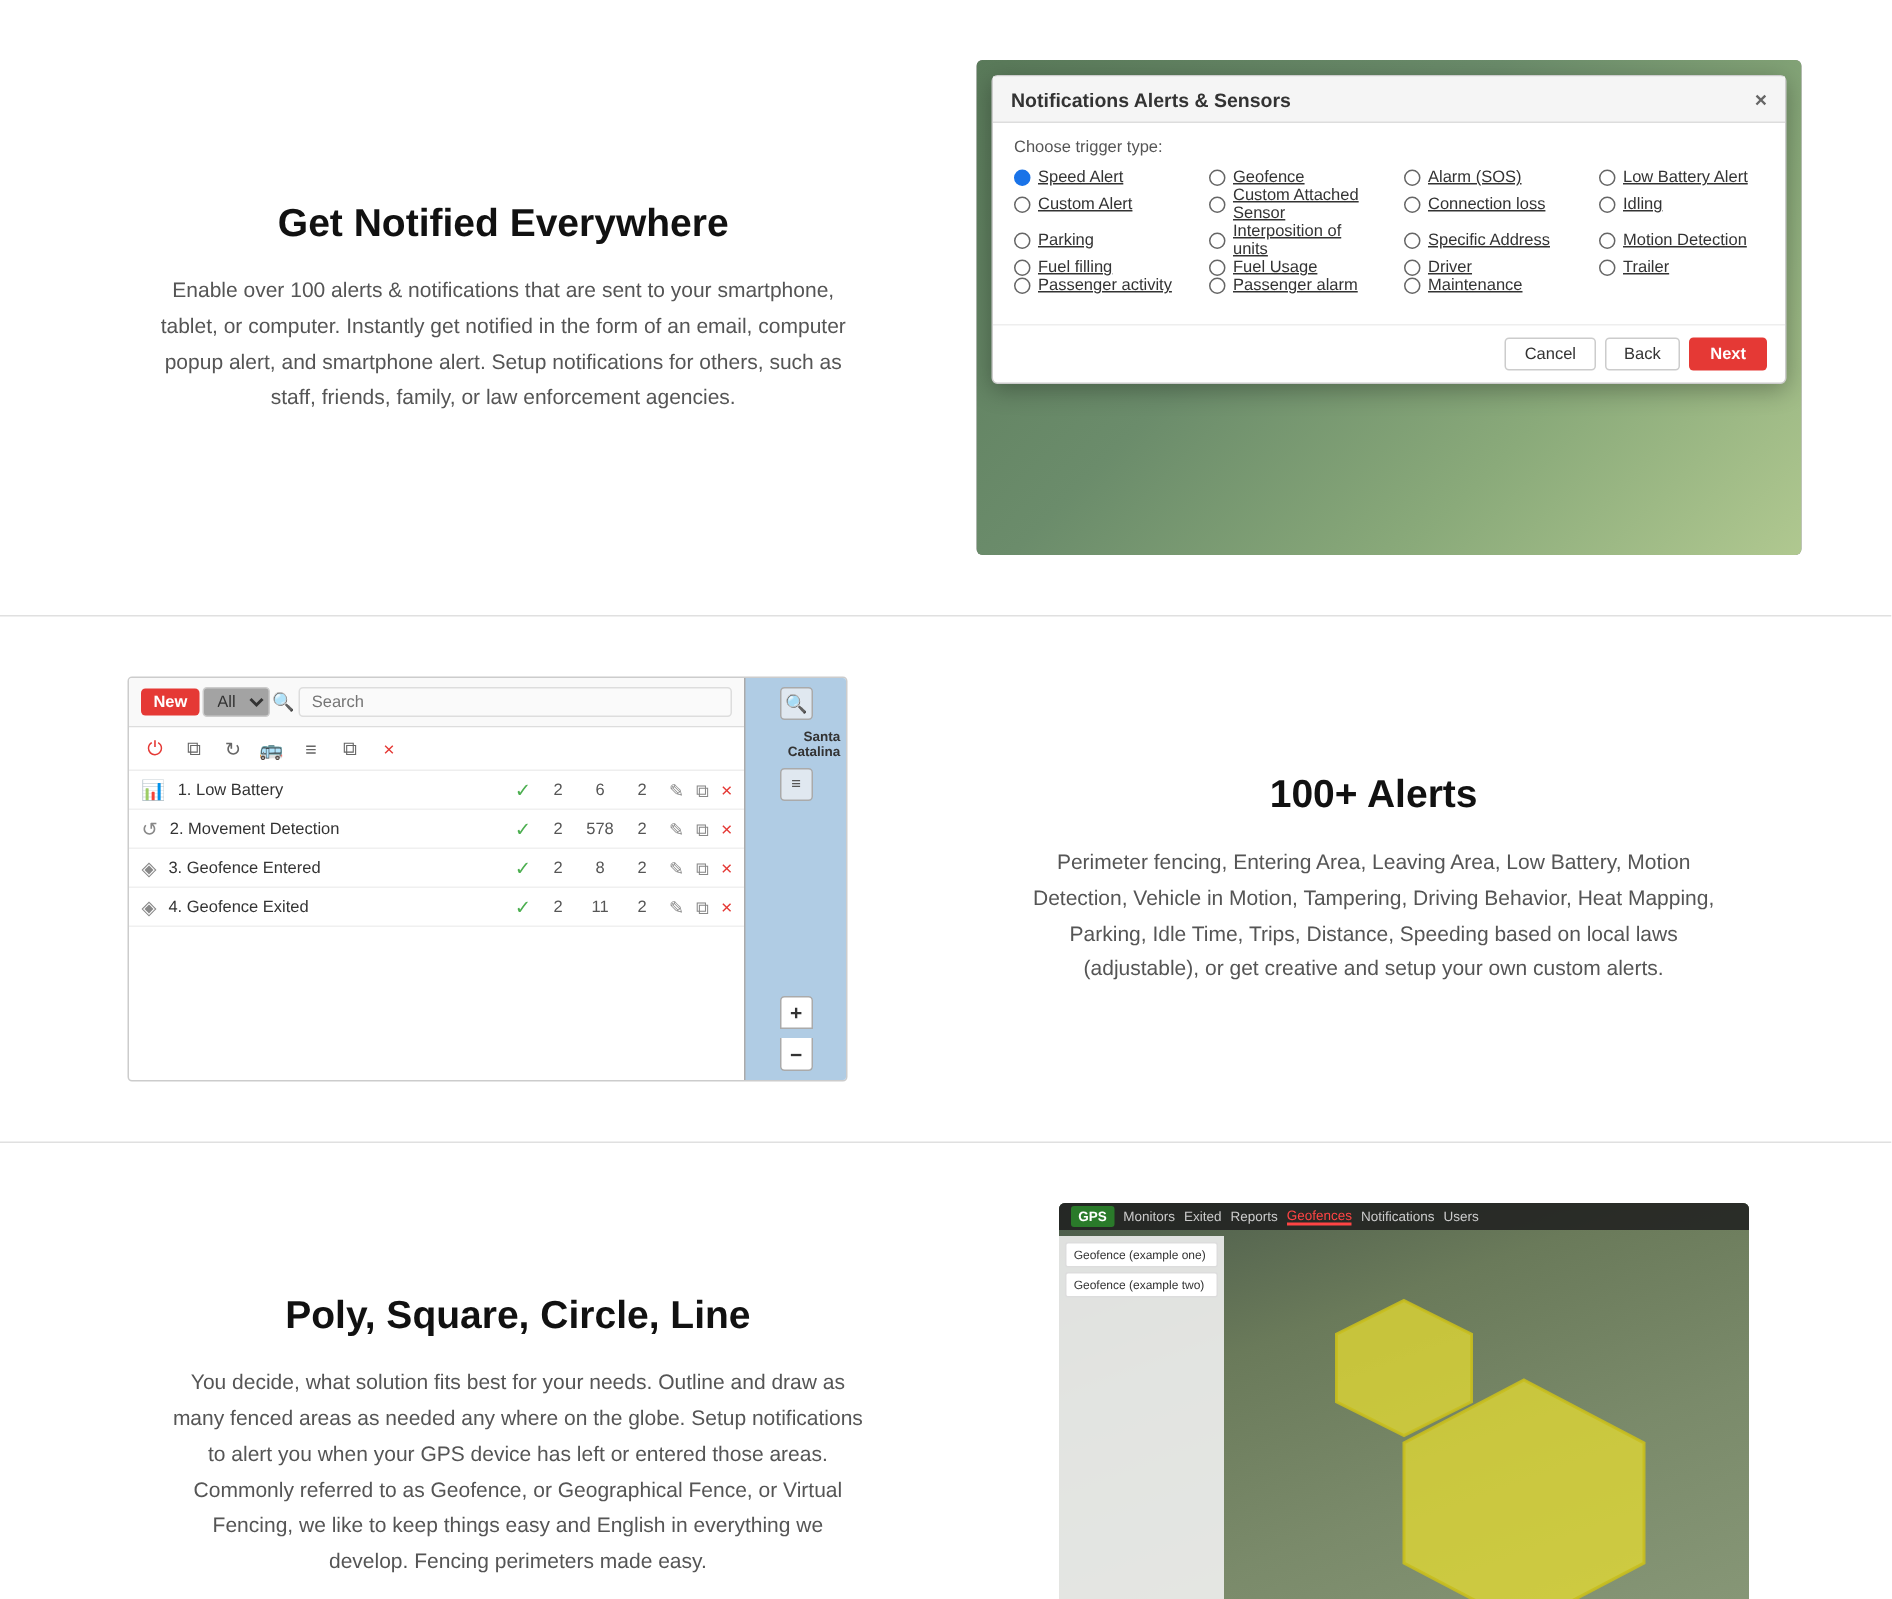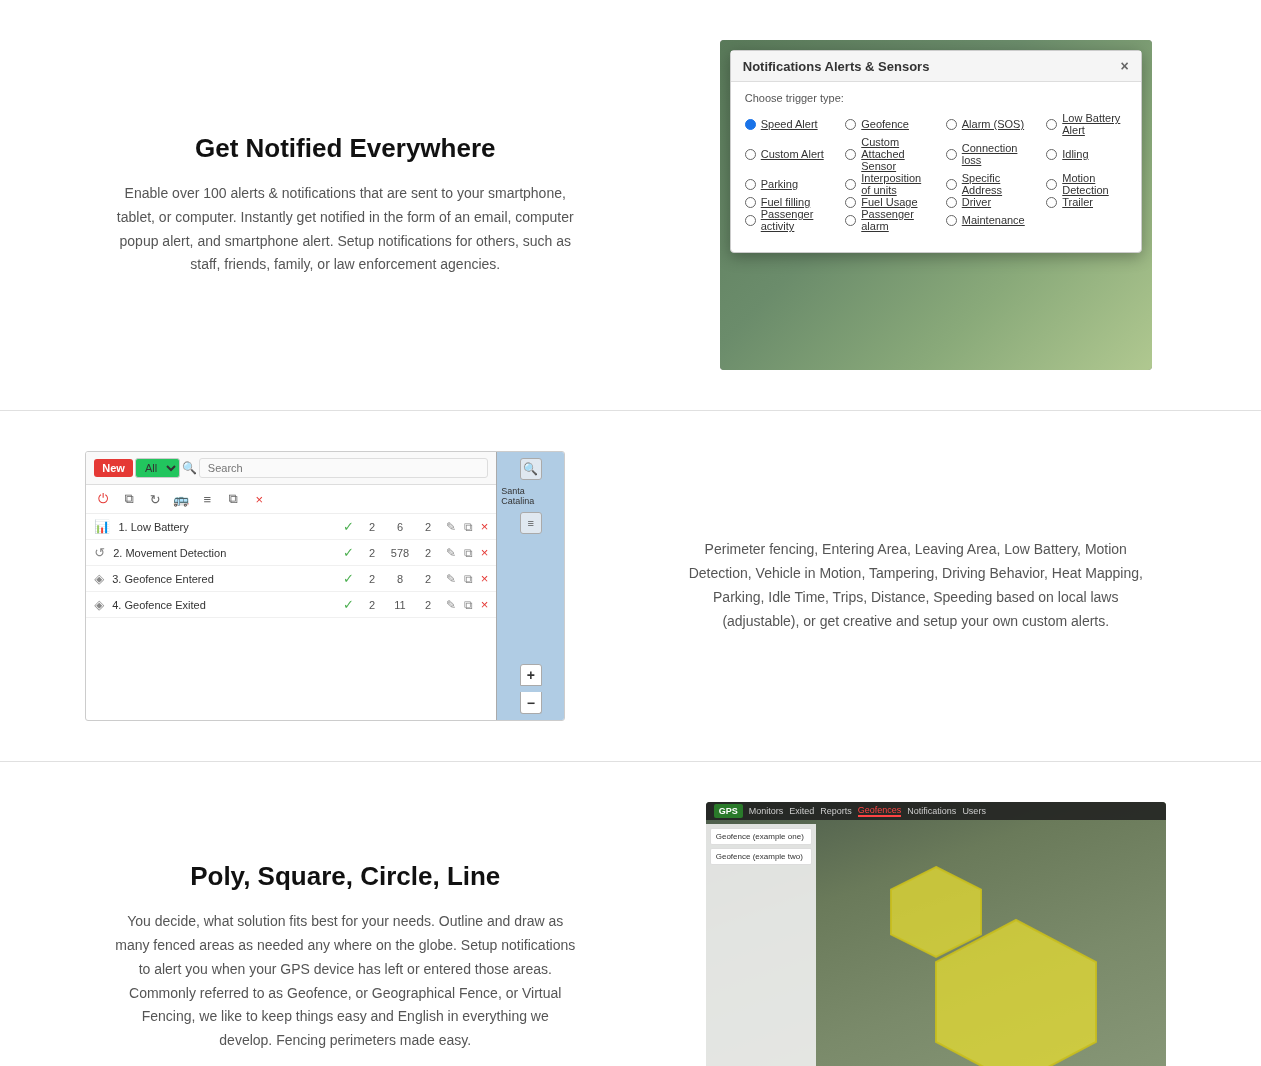--- a/index.html
+++ b/index.html
@@ -41,21 +41,21 @@
     .image-col {
       flex: 1;
       display: flex;
       justify-content: center;
       align-items: center;
     }
 
     
     .dialog-wrapper {
       position: relative;
-      width: 432px;
+      width: 550px;
       height: 330px;
       background: #888;
       border-radius: 4px;
       overflow: hidden;
     }
 
     .dialog-bg {
       position: absolute;
       inset: 0;
       background: linear-gradient(135deg, #5a7a5a 0%, #6b8c6b 40%, #8aaa7a 70%, #b0c890 100%);
@@ -204,21 +204,21 @@
       font-size: 11px;
       font-weight: bold;
       cursor: pointer;
     }
 
     .select-all {
       padding: 2px 5px;
       font-size: 11px;
       border: 1px solid #ccc;
       border-radius: 3px;
-      background: #22c55e;
+      background: #a3a3a3;
       color: #333;
     }
 
     .search-input {
       flex: 1;
       padding: 3px 8px;
       font-size: 11px;
       border: 1px solid #ddd;
       border-radius: 3px;
       background: #fafafa;
@@ -306,22 +306,22 @@
       align-items: center;
       justify-content: center;
       font-size: 12px;
       cursor: pointer;
       color: #555;
     }
 
     .map-text {
       font-size: 9px;
       color: #333;
-      text-align: left;
-      font-weight: normal;
+      text-align: right;
+      font-weight: bold;
     }
 
     .map-layers-btn {
       width: 22px;
       height: 22px;
       background: #e0e8f0;
       border: 1px solid #aaa;
       border-radius: 3px;
       display: flex;
       align-items: center;
@@ -542,27 +542,33 @@
             <div class="dialog-option">
               <div class="radio-circle"></div>
               <span>Passenger alarm</span>
             </div>
             <div class="dialog-option">
               <div class="radio-circle"></div>
               <span>Maintenance</span>
             </div>
           </div>
         </div>
+        <div class="dialog-footer">
+          <button class="btn-cancel">Cancel</button>
+          <button class="btn-back">Back</button>
+          <button class="btn-next">Next</button>
+        </div>
       </div>
     </div>
   </div>
 </div>
 
 <div class="section reverse">
   <div class="text-col">
+    <h2>100+ Alerts</h2>
     <p>Perimeter fencing, Entering Area, Leaving Area, Low Battery, Motion Detection, Vehicle in Motion, Tampering, Driving Behavior, Heat Mapping, Parking, Idle Time, Trips, Distance, Speeding based on local laws (adjustable), or get creative and setup your own custom alerts.</p>
   </div>
   <div class="image-col">
     <div class="alert-list-wrapper">
       <div class="alert-list-main">
         <div class="alert-toolbar">
           <button class="btn-new">New</button>
           <select class="select-all">
             <option>All</option>
           </select>

